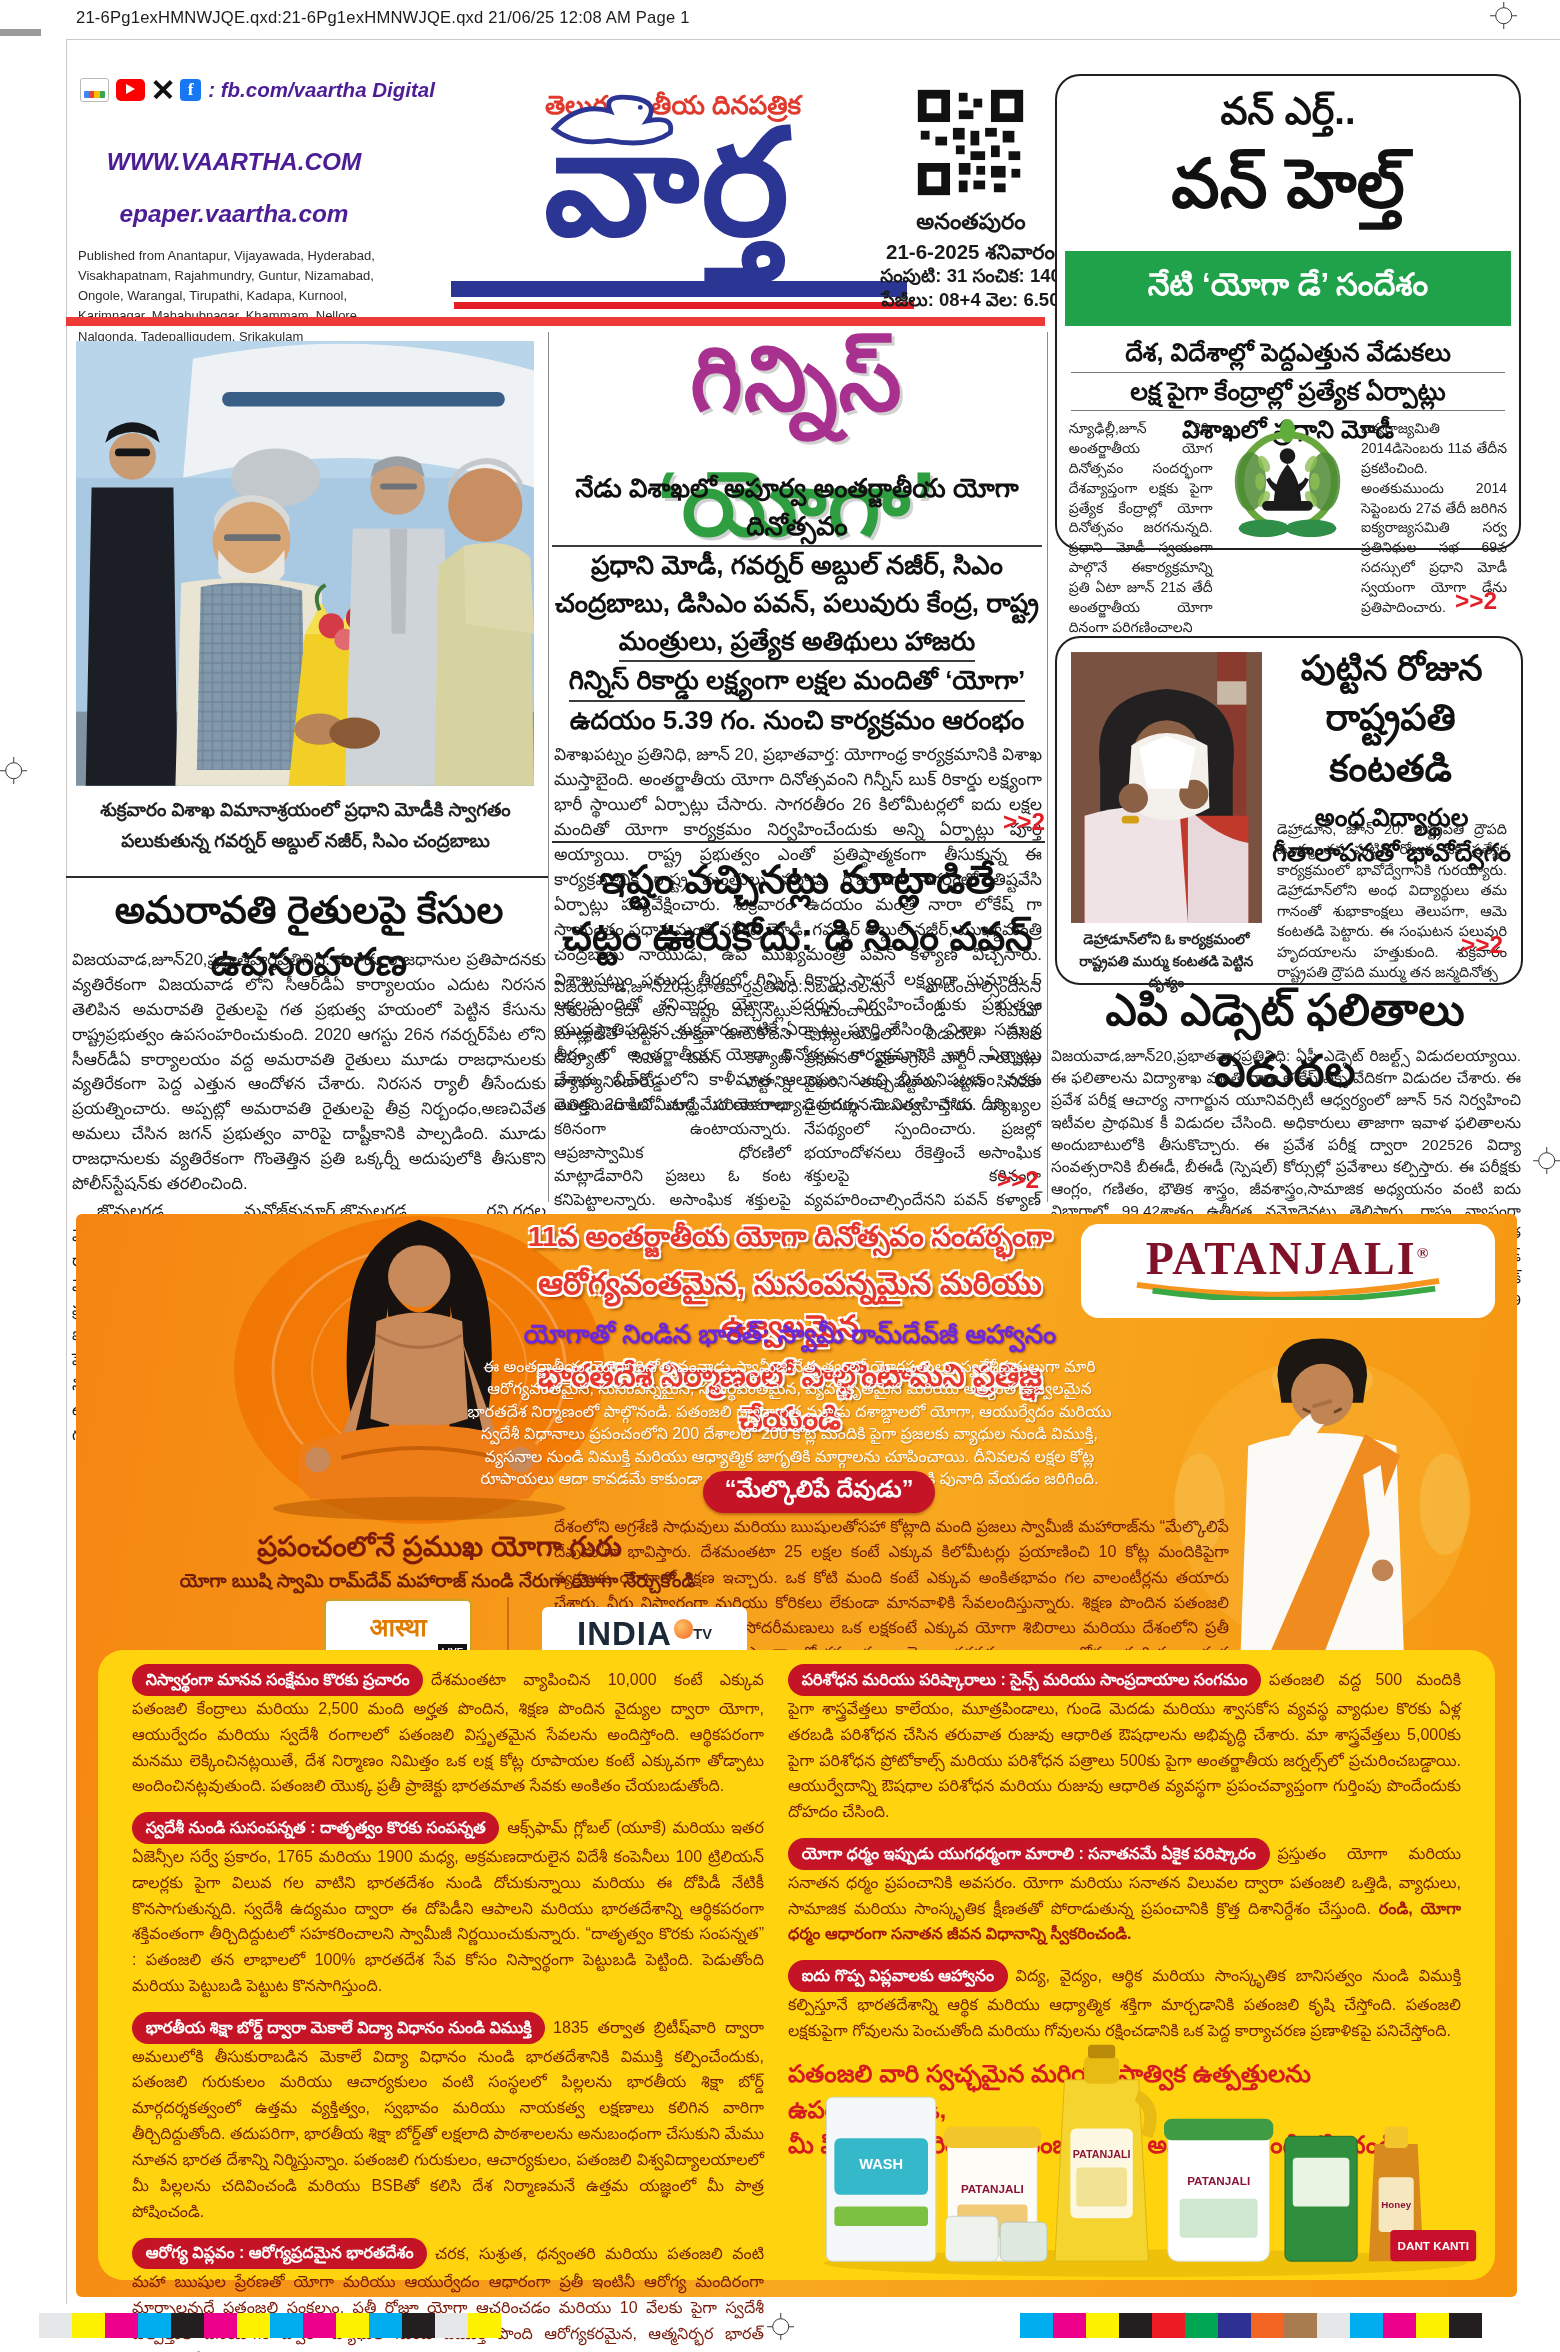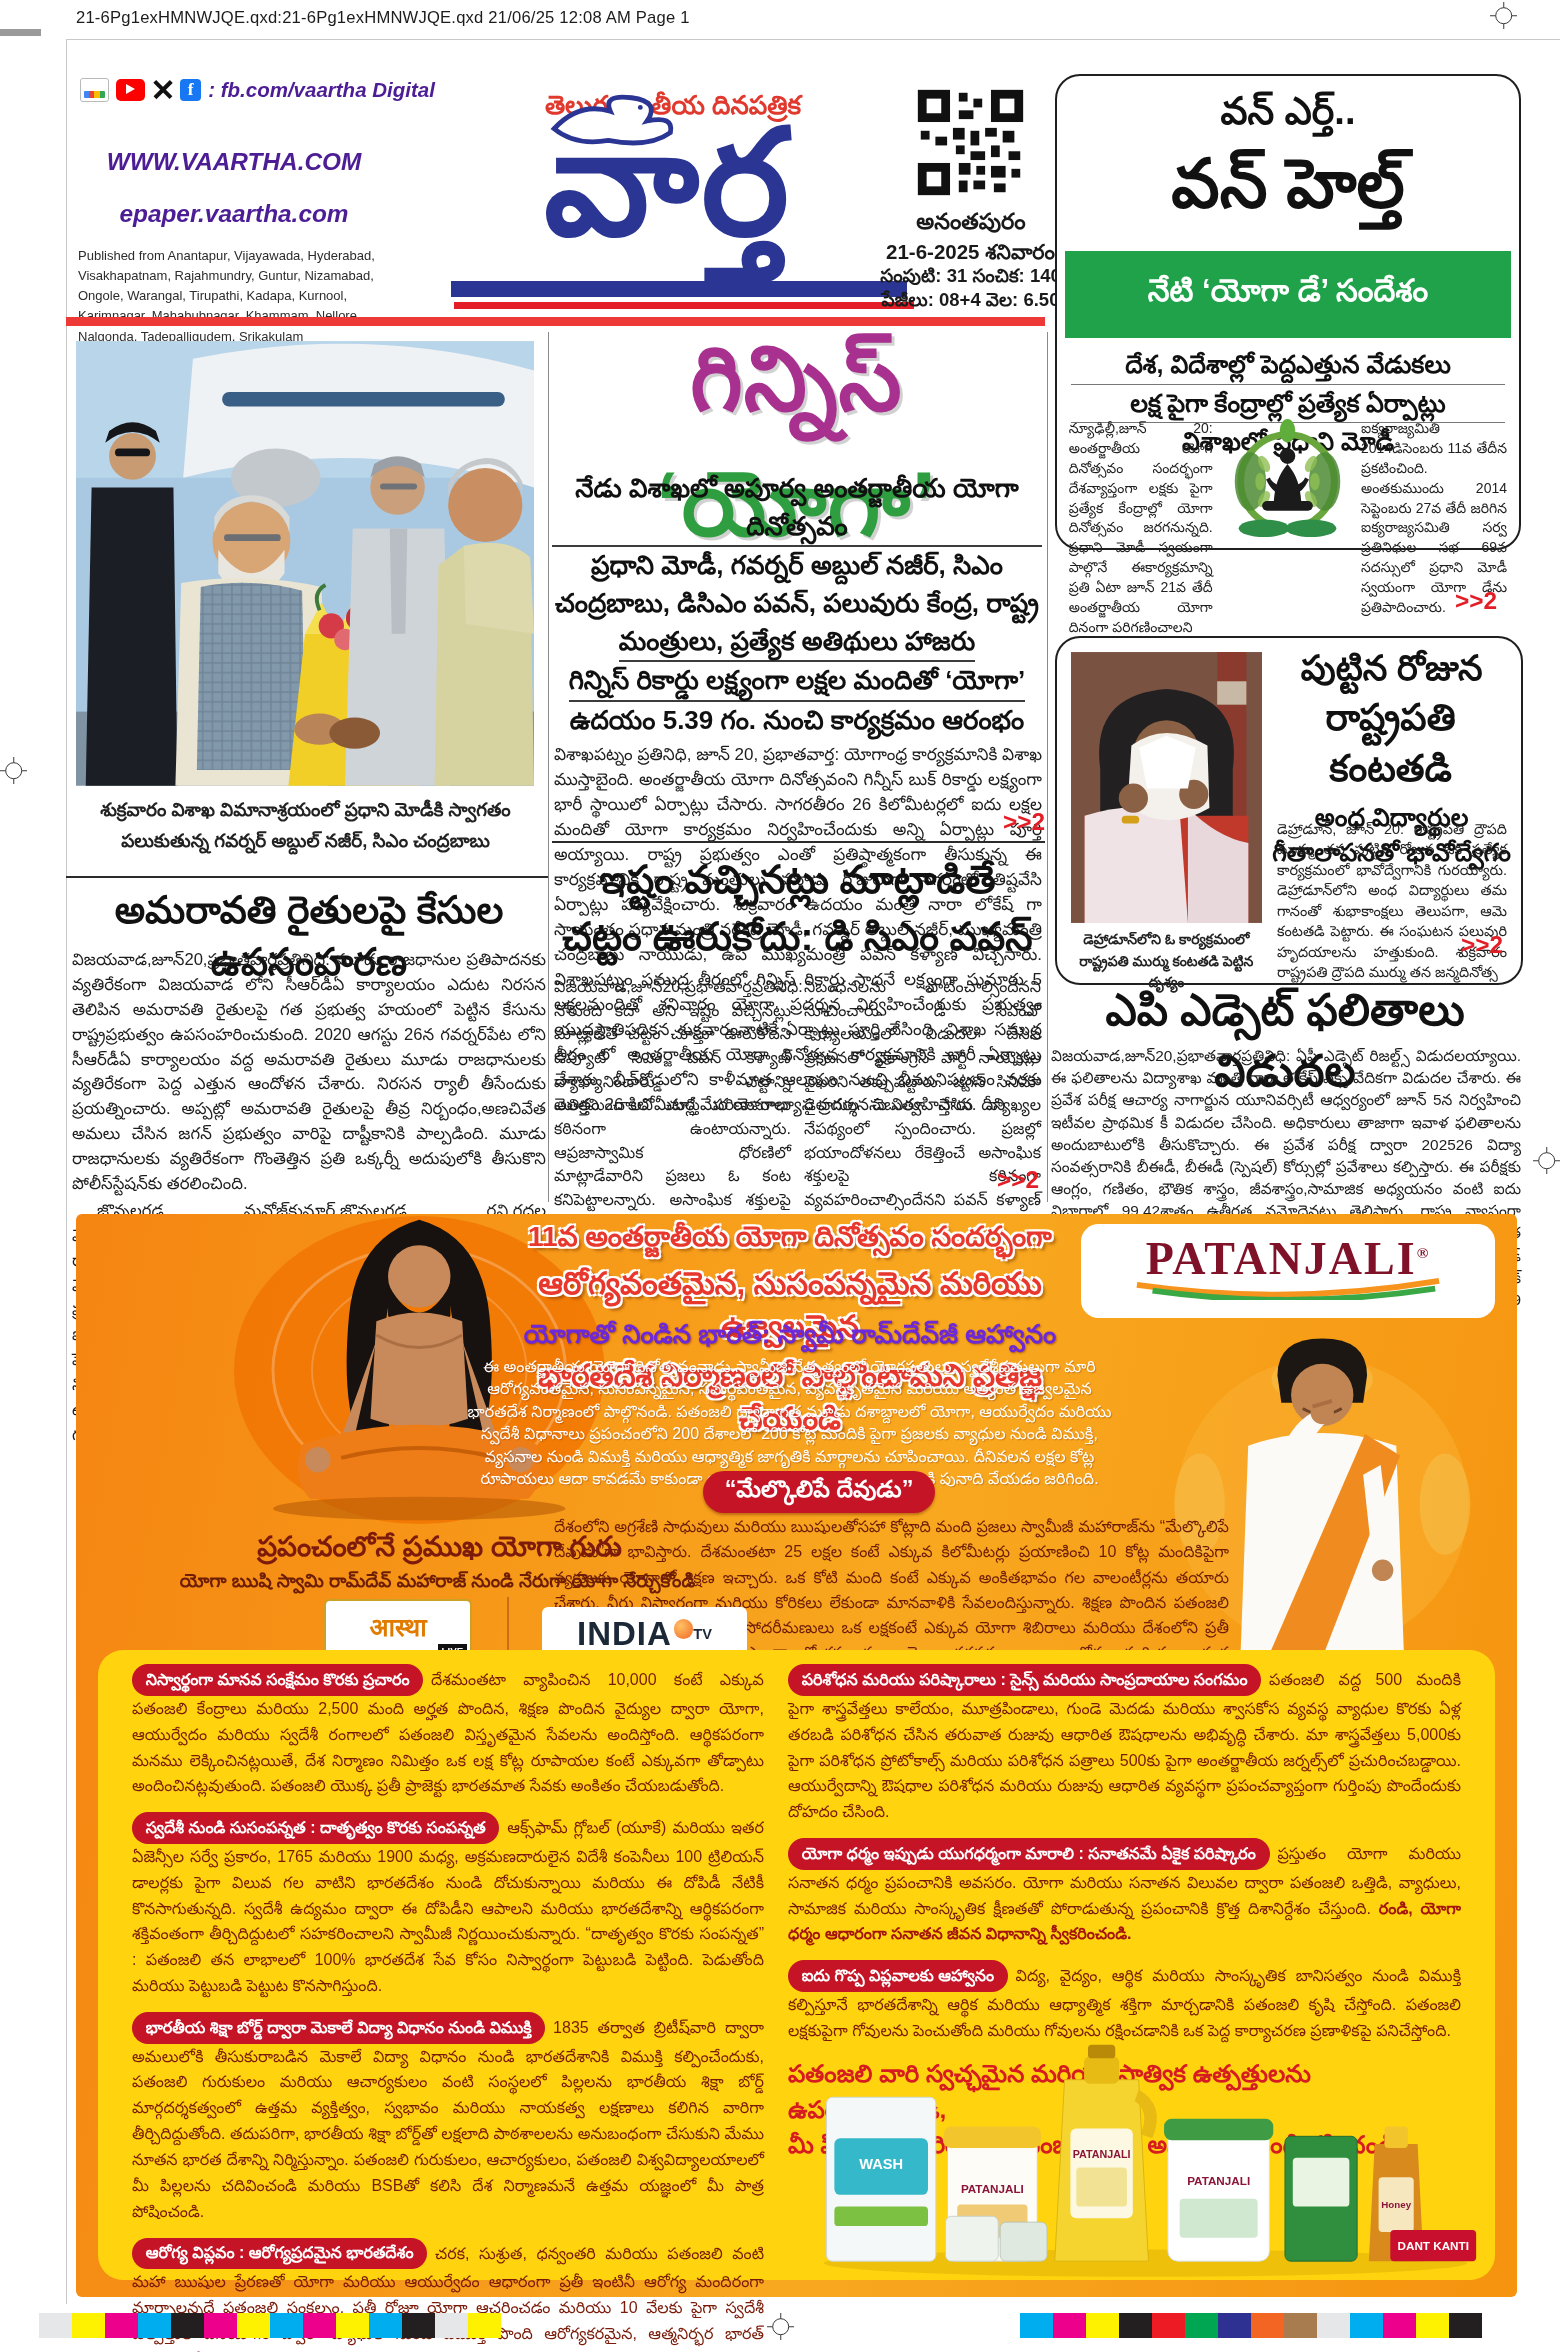--- a/index.html
+++ b/index.html
@@ -129,21 +129,21 @@
   <div class="abs ctr bold" style="left:873px;top:289px;width:195px;font-size:18.5px;">పేజీలు: 08+4  వెల: 6.50</div>
 
   <div class="abs" style="left:66px;top:317px;width:979px;height:8.8px;background:#ee3a36;"></div>
 
   <div class="abs" style="left:548px;top:332px;width:1px;height:870px;background:#8a8a8a;"></div>
   <div class="abs" style="left:1047px;top:332px;width:1px;height:870px;background:#8a8a8a;"></div>
 
   <div class="abs story-box" style="left:1055px;top:74px;width:462px;height:472px;">
     <div class="ctr" style="font-size:38px;font-weight:900;margin-top:13.7px;color:#111;">వన్ ఎర్త్..</div>
     <div class="ctr" style="font-size:68px;font-weight:900;margin-top:2px;color:#111;">వన్ హెల్త్</div>
-    <div class="ctr" style="margin:11.7px 7.8px 0 7.8px;background:#1fa24a;color:#fff;font-weight:800;font-size:31px;padding:22px 0;">నేటి ‘యోగా డే’ సందేశం</div>
+    <div class="ctr" style="margin:11.7px 7.8px 0 7.8px;background:#1fa24a;color:#fff;font-weight:800;font-size:31px;padding:16px 0;">నేటి ‘యోగా డే’ సందేశం</div>
     <div class="ctr" style="margin-top:7.8px;font-size:25px;font-weight:800;line-height:1.5;color:#111;">
       <div style="border-bottom:1.5px solid #777;margin:0 13.7px;">దేశ, విదేశాల్లో పెద్దఎత్తున వేడుకలు</div>
       <div style="border-bottom:1.5px solid #777;margin:0 13.7px;font-family:Liberation Serif, serif;">లక్ష పైగా కేంద్రాల్లో ప్రత్యేక ఏర్పాట్లు</div>
       <div>విశాఖలో ప్రధాని మోడీ</div>
     </div>
     <div class="abs jus" style="left:11.7px;top:343px;width:144px;font-size:14px;line-height:1.42;color:#222;">న్యూఢిల్లీ,జూన్ 20: అంతర్జాతీయ యోగ దినోత్సవం సందర్భంగా దేశవ్యాప్తంగా లక్షకు పైగా ప్రత్యేక కేంద్రాల్లో యోగా దినోత్సవం జరగనున్నది. ప్రధాని మోడీ స్వయంగా పాల్గొనే ఈకార్యక్రమాన్ని ప్రతి ఏటా జూన్ 21వ తేదీ అంతర్జాతీయ యోగా దినంగా పరిగణించాలని</div>
     <svg class="abs" style="left:164px;top:341px;" width="133" height="125" viewBox="0 0 136 128">
       <circle cx="68" cy="66" r="48" fill="none" stroke="#6aa63e" stroke-width="7"></circle>
       <ellipse cx="30" cy="66" rx="16" ry="30" fill="#4c8b34" opacity=".85"></ellipse>
       <ellipse cx="106" cy="66" rx="16" ry="30" fill="#4c8b34" opacity=".85"></ellipse>

